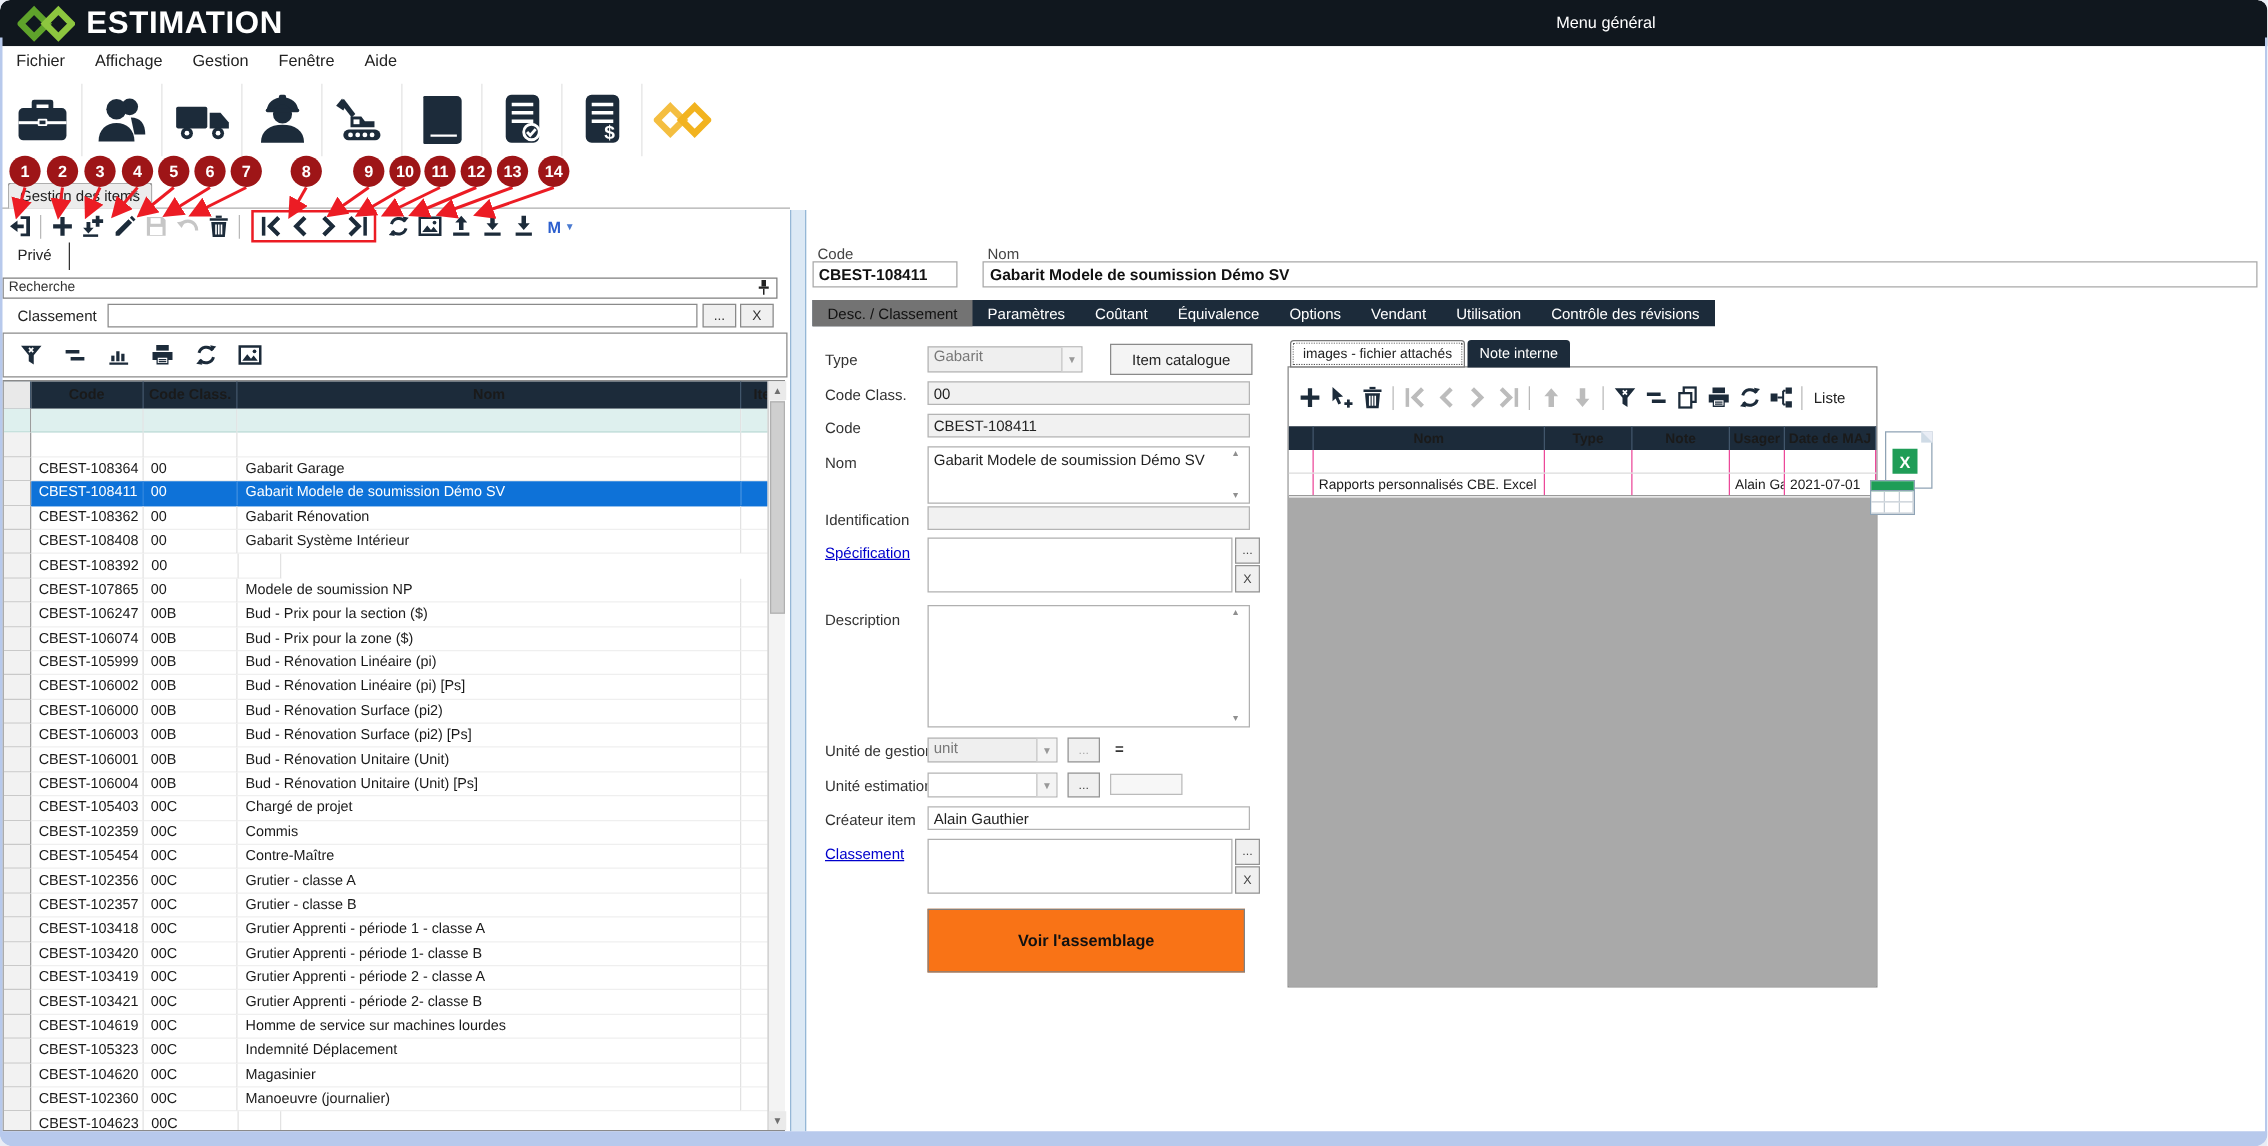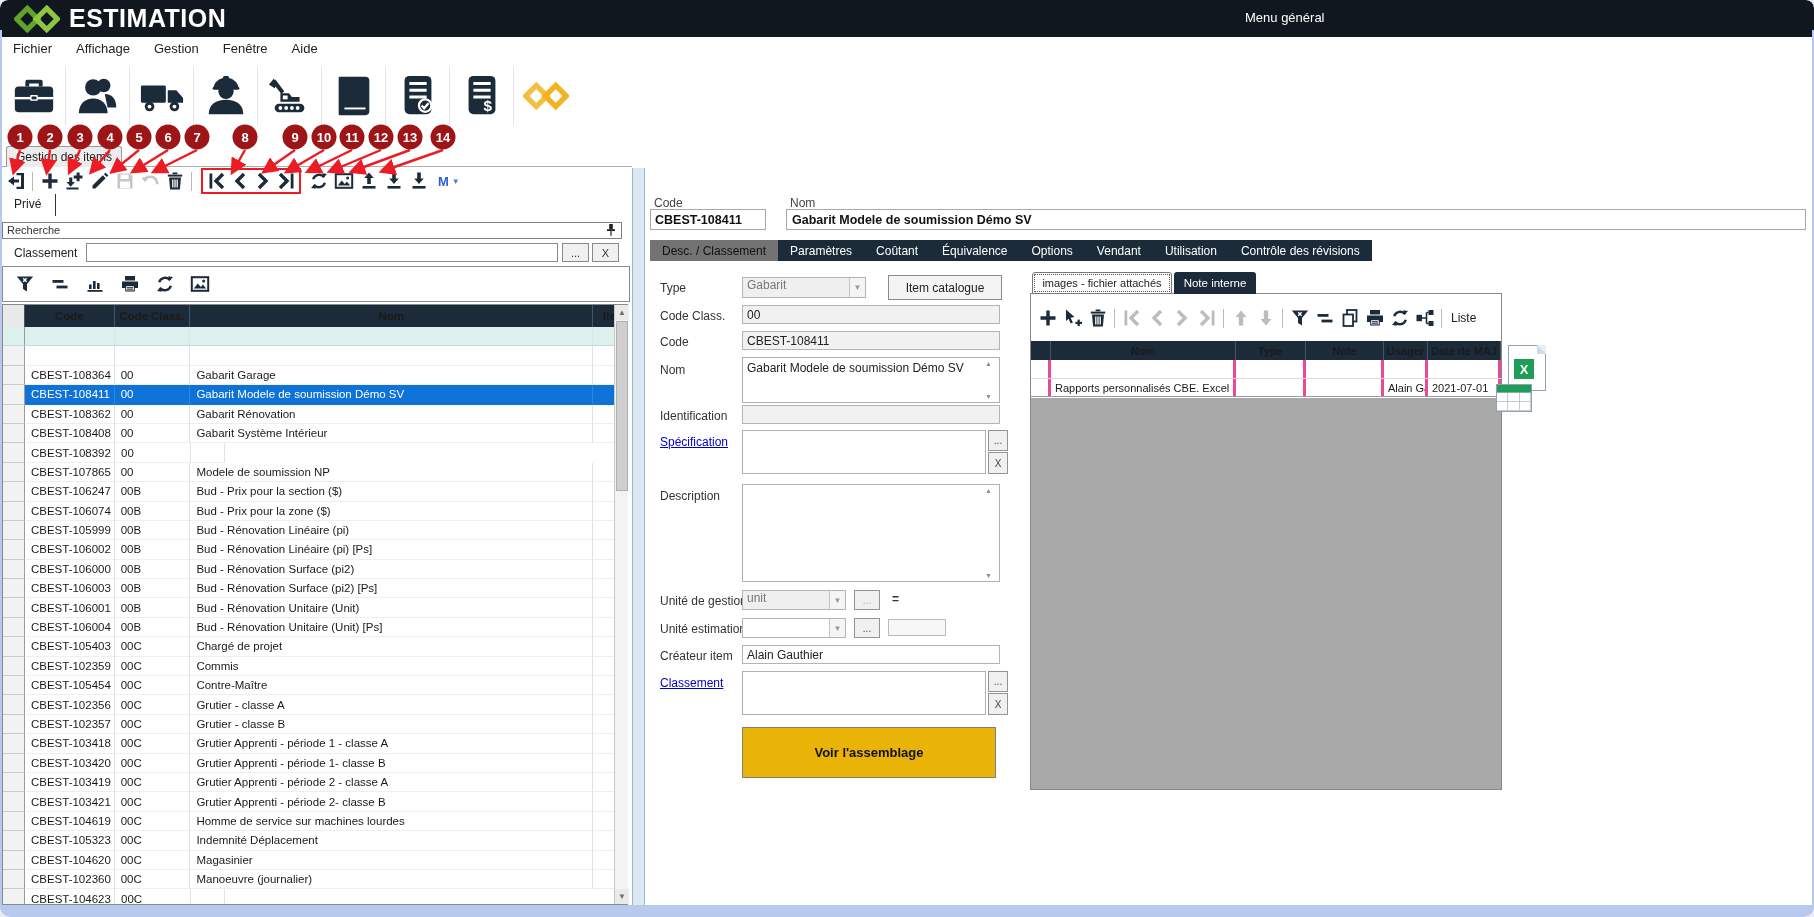--- a/index.html
+++ b/index.html
@@ -99,33 +99,33 @@
   #l-desc{left:660px;top:489px}  #f-desc{left:742px;top:484px;width:258px;height:98px}
   #l-ug{left:660px;top:594px}    #f-ug{left:742px;top:590px;width:104px;height:20px}
   #ug-dots{left:854px;top:590px;width:26px;height:20px}
   #ug-eq{position:absolute;left:892px;top:592px;font-size:12px;font-weight:bold;color:#333}
   #l-ue{left:660px;top:622px}    #f-ue{left:742px;top:618px;width:104px;height:20px}
   #ue-dots{left:854px;top:618px;width:26px;height:20px}
   #ue-box{position:absolute;left:888px;top:619px;width:58px;height:17px;background:#f7f7f7;border:1px solid #bbb}
   #l-cre{left:660px;top:649px}   #f-cre{left:742px;top:645px;width:258px;height:19px}
   #l-clas{left:660px;top:676px}  #f-clas{left:742px;top:671px;width:244px;height:44px}
   #clas-dots{left:988px;top:671px;width:20px;height:21px} #clas-x{left:988px;top:693px;width:20px;height:22px}
-  #btn-voir{position:absolute;left:742px;top:727px;width:254px;height:51px;background:#eab308;border:1px solid #808080;font-size:13px;font-weight:bold;color:#111;display:flex;align-items:center;justify-content:center}
+  #btn-voir{position:absolute;left:742px;top:727px;width:254px;height:51px;background:#f97316;border:1px solid #808080;font-size:13px;font-weight:bold;color:#111;display:flex;align-items:center;justify-content:center}
   
   #att-tab1{position:absolute;left:1032px;top:272px;width:140px;height:22px;background:#fff;border:1px solid #777;font-size:11px;color:#222;display:flex;align-items:center;justify-content:center;outline:1px dotted #555;outline-offset:-3px;border-radius:3px 3px 0 0;z-index:3}
   #att-tab2{position:absolute;left:1174px;top:272px;width:82px;height:22px;background:var(--dark);color:#fff;font-size:11.5px;display:flex;align-items:center;justify-content:center;border-radius:3px 3px 0 0;z-index:2}
   #att-panel{position:absolute;left:1030px;top:293px;width:472px;height:497px;border:1px solid #888;background:#fff}
   #att-toolbar{position:absolute;left:1036px;top:299px;height:38px;display:flex;align-items:center;gap:2px}
   #att-toolbar .tbtn{width:23px;height:23px}
   #att-toolbar .tbtn.dis{color:#bcbcbc}
   #att-liste{font-size:12px;color:#222;margin-left:4px}
   #att-table{position:absolute;left:1031px;top:341px;width:470px;background:#fff}
   .arow{display:flex;height:19px}
   .arow.head{background:var(--dark);color:#fff;font-weight:bold;font-size:11px}
-  .acell{overflow:hidden;white-space:nowrap;display:flex;align-items:center;border-right:3px solid #ec4899;font-size:11px;color:#1a1a1a;padding-left:4px}
+  .acell{overflow:hidden;white-space:nowrap;display:flex;align-items:center;border-right:1px solid #ec4899;font-size:11px;color:#1a1a1a;padding-left:4px}
   .arow.head .acell{justify-content:center;padding-left:0;border-right:1px solid #41566b}
   .arow.data{border-bottom:1px solid #9a9a9a;height:18px}
   .arow.empty{border-bottom:1px solid #dcdcdc}
   #att-grey{position:absolute;left:1031px;top:398px;width:470px;height:391px;background:var(--grey-area)}
   
   #xl-page{position:absolute;left:1508px;top:345px;width:38px;height:46px;background:#fff;border:1px solid #8fa3b5;z-index:2}
   #xl-fold{position:absolute;right:-1px;top:-1px;width:0;height:0;border-left:9px solid #cfdbe6;border-top:9px solid #e9edf5}
   #xl-logo{position:absolute;left:5px;top:13px;width:20px;height:20px;background:#1f9d57;color:#fff;font-weight:bold;font-size:13px;display:flex;align-items:center;justify-content:center}
   #xl-grid{position:absolute;left:1496px;top:384px;width:36px;height:28px;background:#fff;border:1px solid #8fa3b5;z-index:3}
   #xl-grid .gr-head{height:8px;background:#1f9d57;border-bottom:1px solid #8fa3b5}

